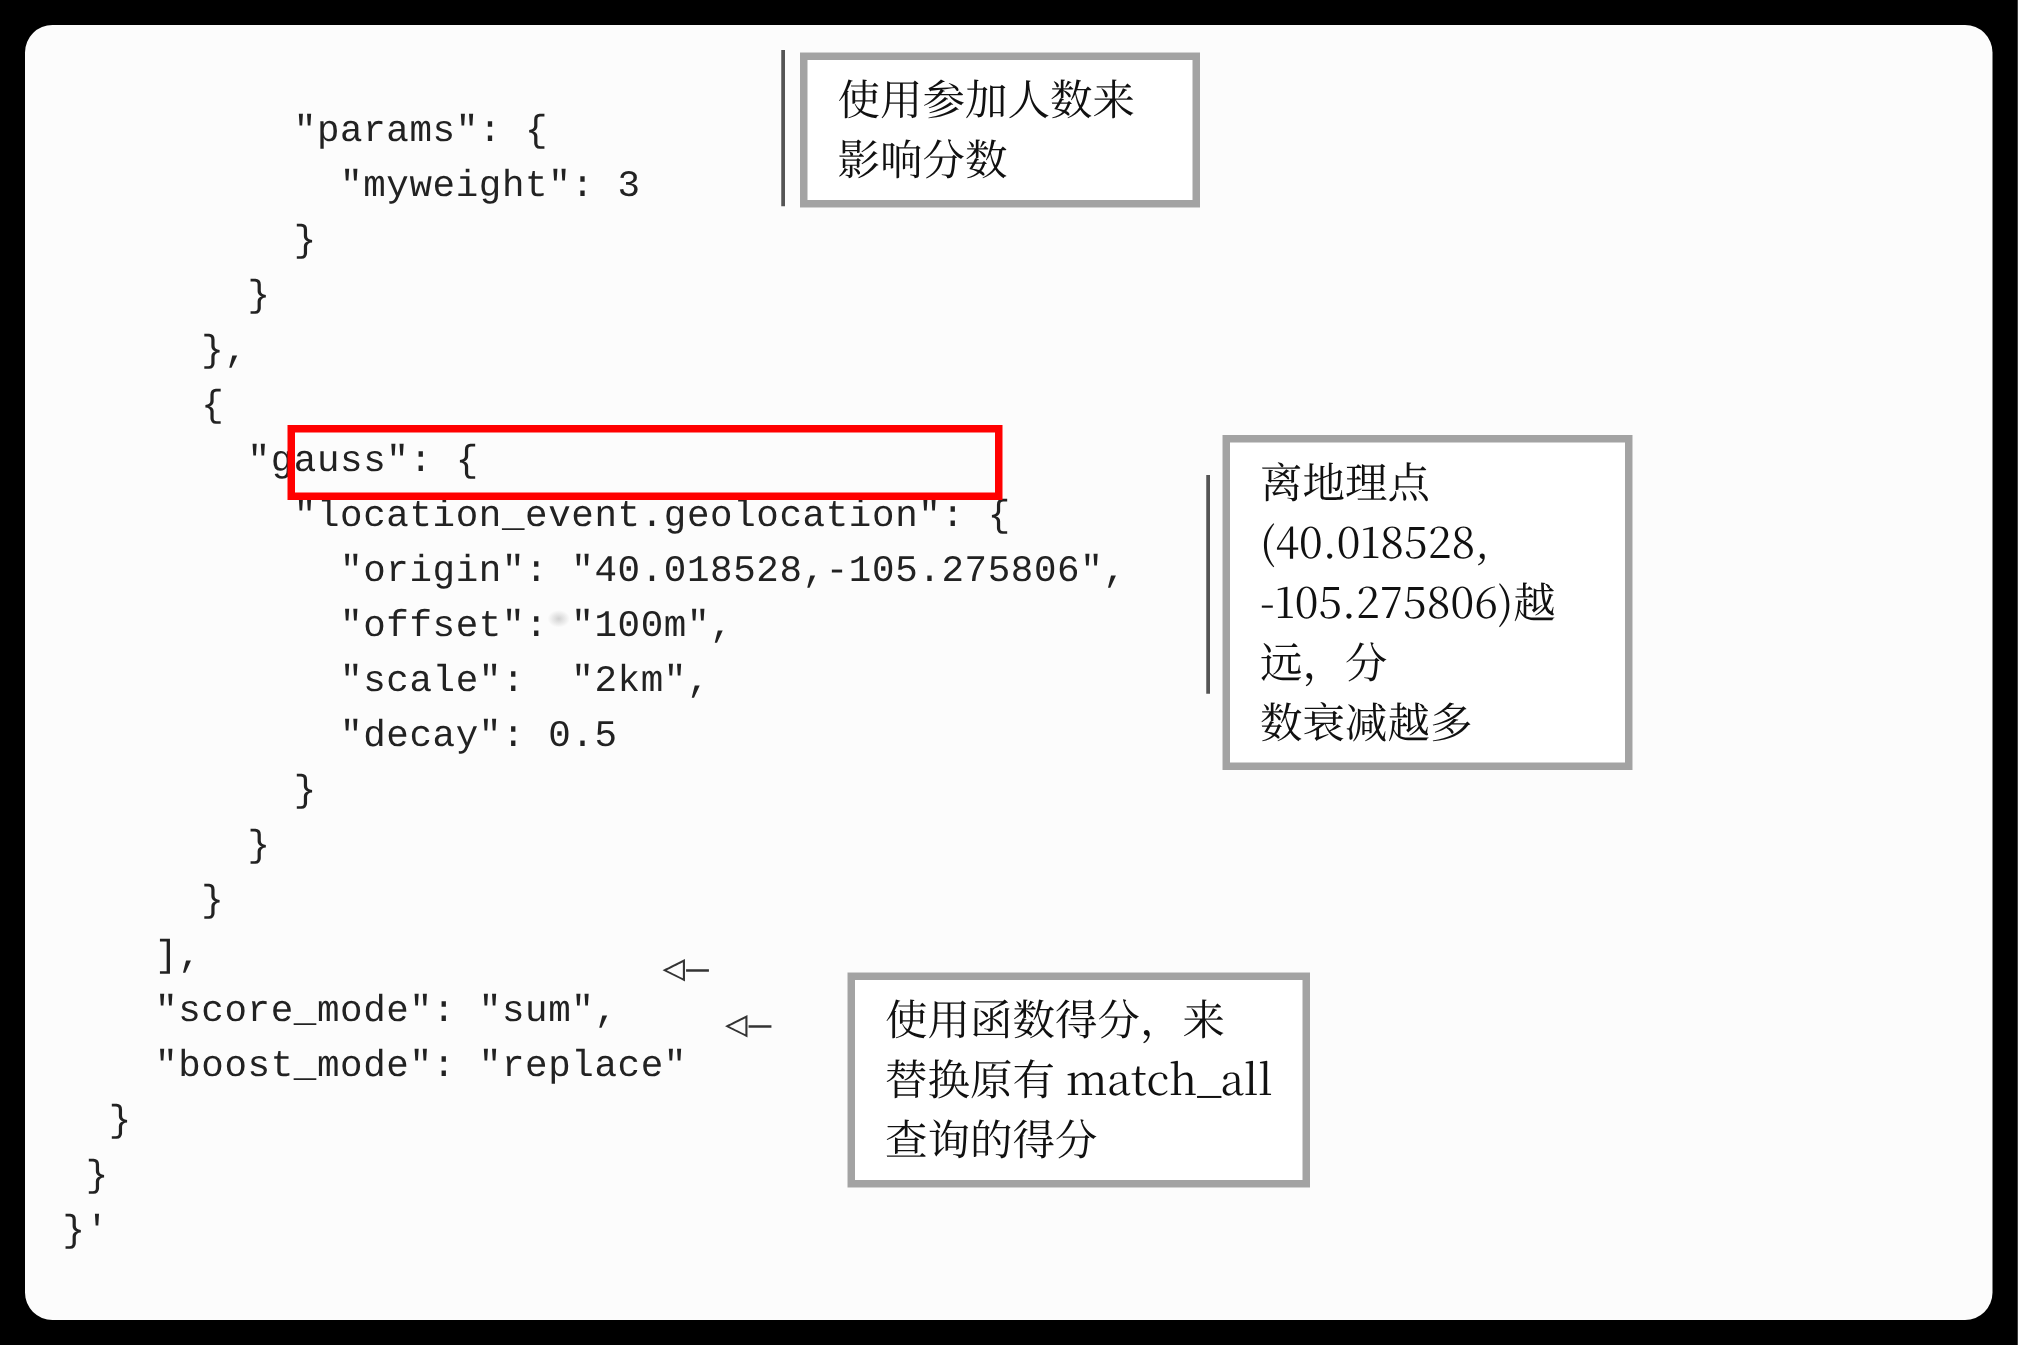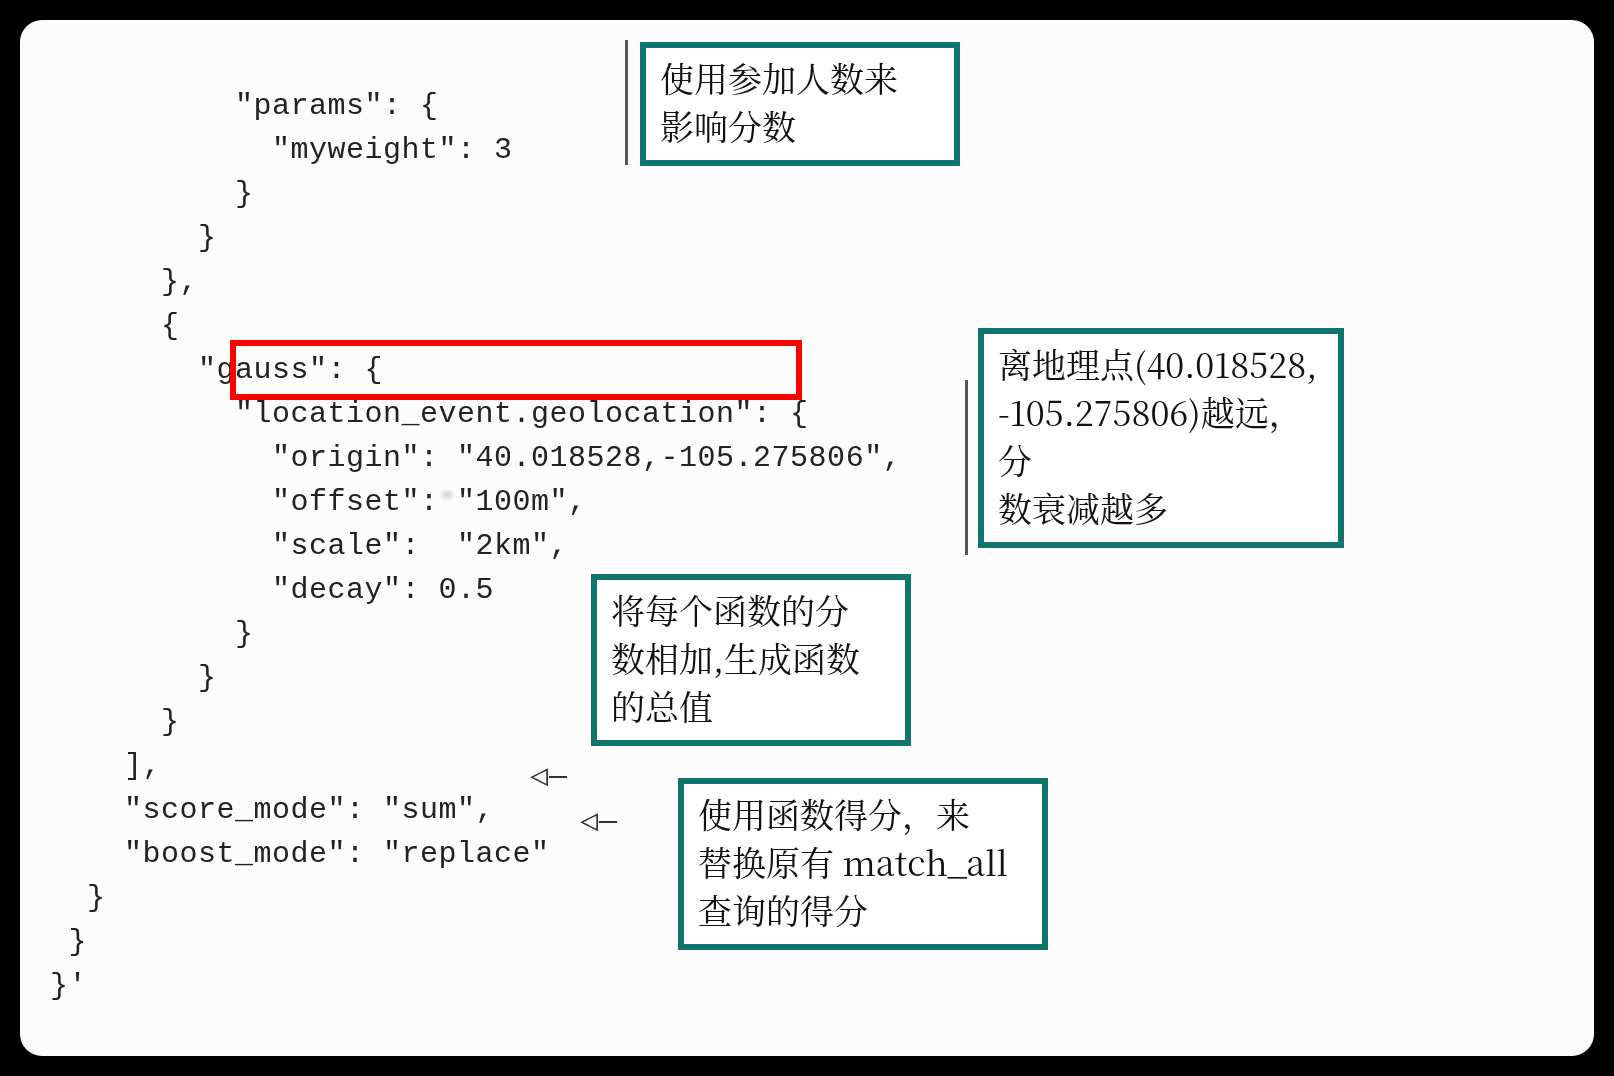--- a/index.html
+++ b/index.html
@@ -26,23 +26,23 @@
     top: 20px;
     font-family: "Courier New", Courier, monospace;
     font-size: 30px;
     line-height: 44px;
     color: #222;
     white-space: pre;
     letter-spacing: 0.5px;
   }
   .callout {
     position: absolute;
-    border: 6px solid #0f766e;
+    border: 6px solid #a3a3a3;
     background: #fff;
-    padding: 6px 14px 10px 14px;
+    padding: 6px 14px 10px 24px;
     font-family: "Songti SC", "SimSun", "Noto Serif CJK SC", serif;
     font-size: 34px;
     line-height: 48px;
     color: #111;
     white-space: pre-line;
     box-sizing: border-box;
   }
   .bar-right {
     position: absolute;
     width: 3px;
@@ -96,28 +96,25 @@
 <span>  }</span>
 <span> }</span>
 <span>}'</span></div>
 
   <div class="hl" style="left:210px; top:320px; width:560px; height:48px;"></div>
 
   <div class="callout" style="left:620px; top:22px; width:320px;">使用参加人数来
 影响分数</div>
   <div class="bar-right" style="left:605px; top:20px; height:125px;"></div>
 
-  <div class="callout" style="left:958px; top:308px; width:366px;">离地理点(40.018528,
+  <div class="callout" style="left:958px; top:328px; width:328px;">离地理点(40.018528,
 -105.275806)越远，分
 数衰减越多</div>
   <div class="bar-right" style="left:945px; top:360px; height:175px;"></div>
 
-  <div class="callout" style="left:571px; top:554px; width:320px;">将每个函数的分
-数相加,生成函数
-的总值</div>
   <span class="arrow" style="left:510px; top:737px;">◁—</span>
 
   <div class="callout" style="left:618px; top:758px; width:370px;margin-left:40px;">使用函数得分，来
 替换原有 match_all
 查询的得分</div>
   <span class="arrow" style="left:560px; top:782px;">◁—</span>
 
   <div class="smudge" style="left:418px; top:468px;"></div>
 
 </div>

